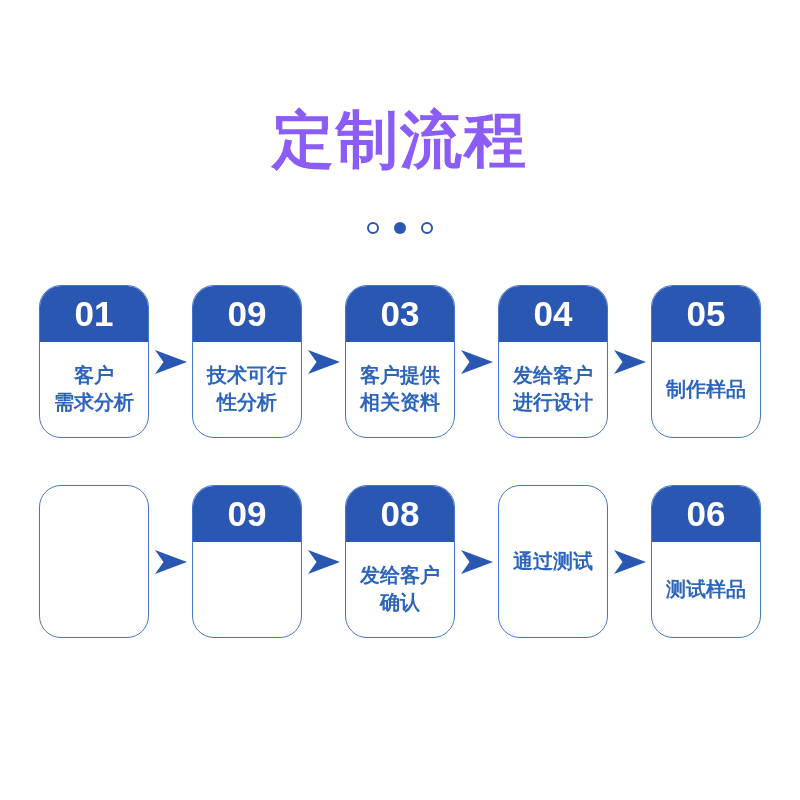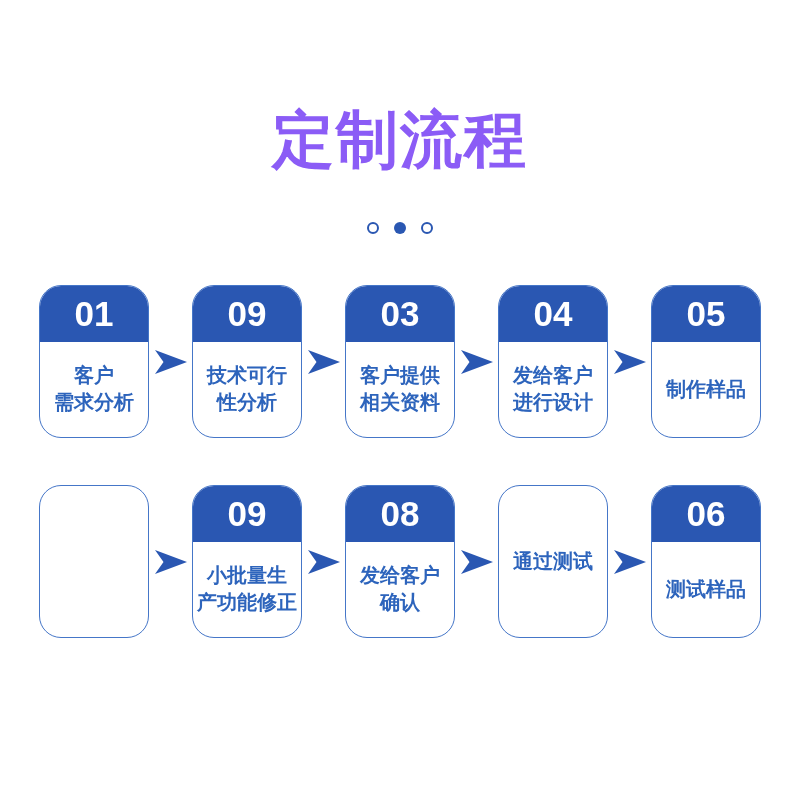--- a/index.html
+++ b/index.html
@@ -165,22 +165,20 @@
     </div>
 
     <div class="arrow-wrap">
       <svg width="32" height="26" viewBox="0 0 32 26">
           <path d="M0 1 L32 13 L0 25 L8.5 13 Z"></path>
         </svg>
     </div>
 
     <div class="card">
       <div class="card-header">09</div>
-      <div class="card-body">小批量生
-产功能修正</div>
     </div>
 
     <div class="arrow-wrap">
       <svg width="32" height="26" viewBox="0 0 32 26">
           <path d="M0 1 L32 13 L0 25 L8.5 13 Z"></path>
         </svg>
     </div>
 
     <div class="card">
       <div class="card-header">08</div>

